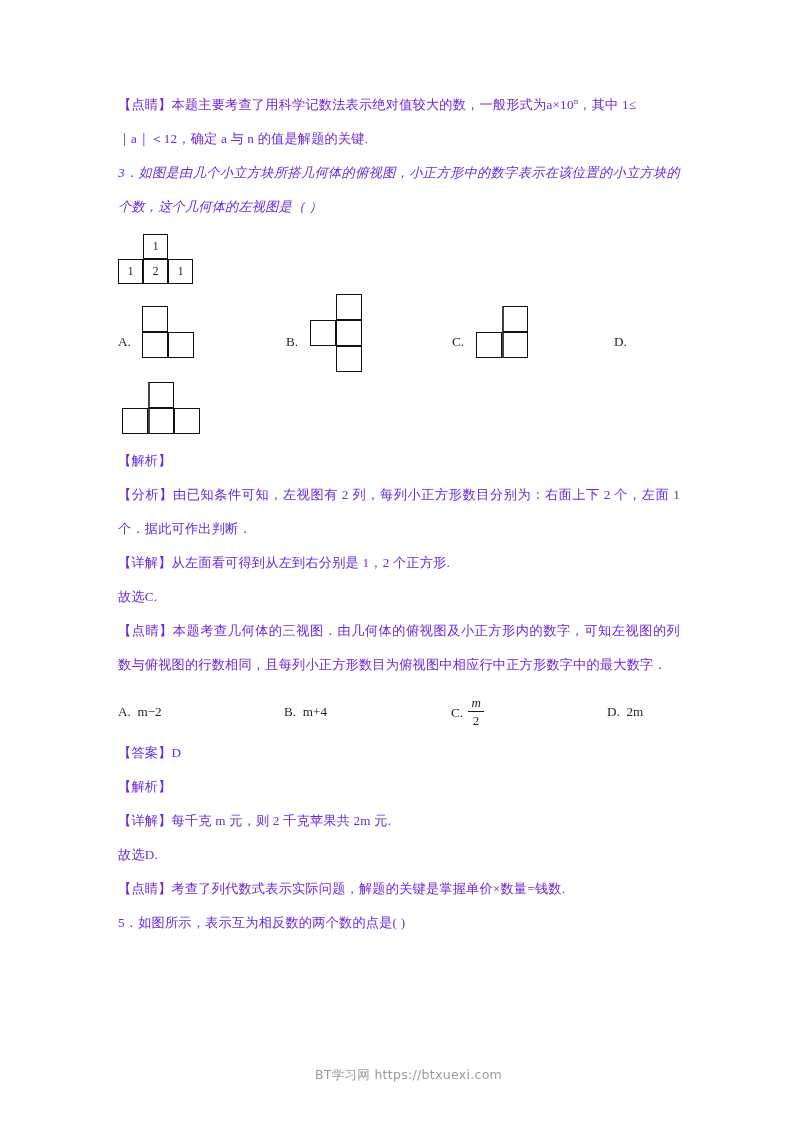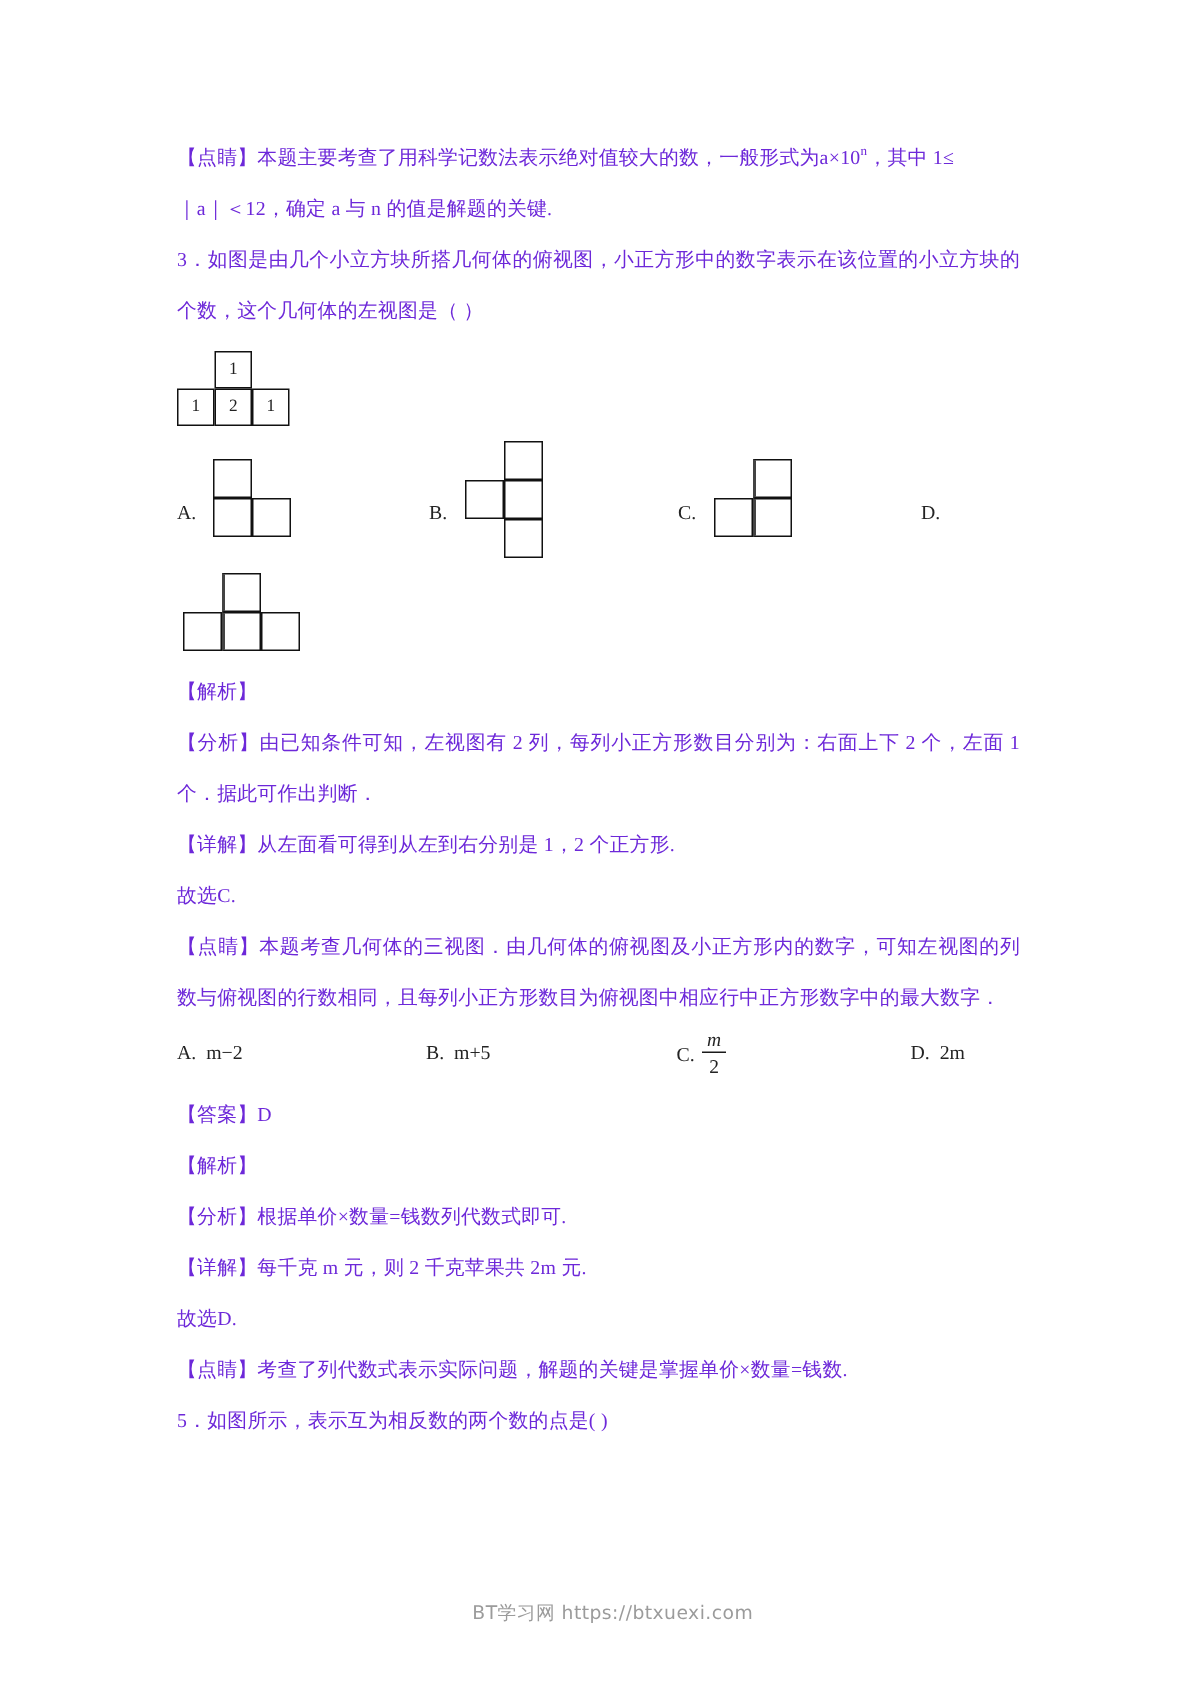--- a/index.html
+++ b/index.html
@@ -33,20 +33,21 @@
     font-size: 13.2px;
     line-height: 34px;
     text-align: justify;
     text-justify: inter-ideograph;
     letter-spacing: 0.2px;
     margin: 0;
     color: #6d28d9;
   }
   .para.indent-q {
     text-indent: 0;
+    font-style: italic;
   }
   sup.exp {
     font-size: 0.66em;
     vertical-align: super;
     line-height: 0;
   }
   
   .fig-topview {
     margin: 10px 0 4px 0;
     padding-left: 0px;
@@ -98,21 +99,21 @@
   }
   .opt-row2 {
     position: relative;
     height: 62px;
     margin-top: 4px;
   }
   
   .choice-line {
     position: relative;
     height: 40px;
-    margin-top: 4px;
+    margin-top: 14px;
     font-size: 13.2px;
     color: #242424;
   }
   .choice {
     position: absolute;
     top: 8px;
     white-space: nowrap;
   }
   .frac {
     display: inline-block;
@@ -217,39 +218,38 @@
     <p class="para">【点睛】本题考查几何体的三视图．由几何体的俯视图及小正方形内的数字，可知左视图的列数与俯视图的行数相同，且每列小正方形数目为俯视图中相应行中正方形数字中的最大数字．</p>
 
 
     <div class="choice-line">
       <div class="choice" style="left:0px;">
         <span>A.</span>
         &nbsp;<span>m−2</span>
       </div>
       <div class="choice" style="left:166px;">
         <span>B.</span>
-        &nbsp;<span>m+5</span>
+        &nbsp;<span>m+4</span>
       </div>
       <div class="choice" style="left:333px; top:2px;">
         <span>C.</span>
         <span class="frac">
           <span class="num">m</span>
           <span class="bar"></span>
           <span class="den">2</span>
         </span>
       </div>
       <div class="choice" style="left:489px;">
         <span>D.</span>
         &nbsp;<span>2m</span>
       </div>
     </div>
 
     <p class="para">【答案】D</p>
     <p class="para">【解析】</p>
-    <p class="para">【分析】根据单价×数量=钱数列代数式即可.</p>
     <p class="para">【详解】每千克 m 元，则 2 千克苹果共 2m 元.</p>
     <p class="para">故选D.</p>
     <p class="para">【点睛】考查了列代数式表示实际问题，解题的关键是掌握单价×数量=钱数.</p>
 
     <p class="para">5．如图所示，表示互为相反数的两个数的点是(      )</p>
 
   </div>
 
   <div class="footer">BT学习网 https://btxuexi.com</div>
 </div>

